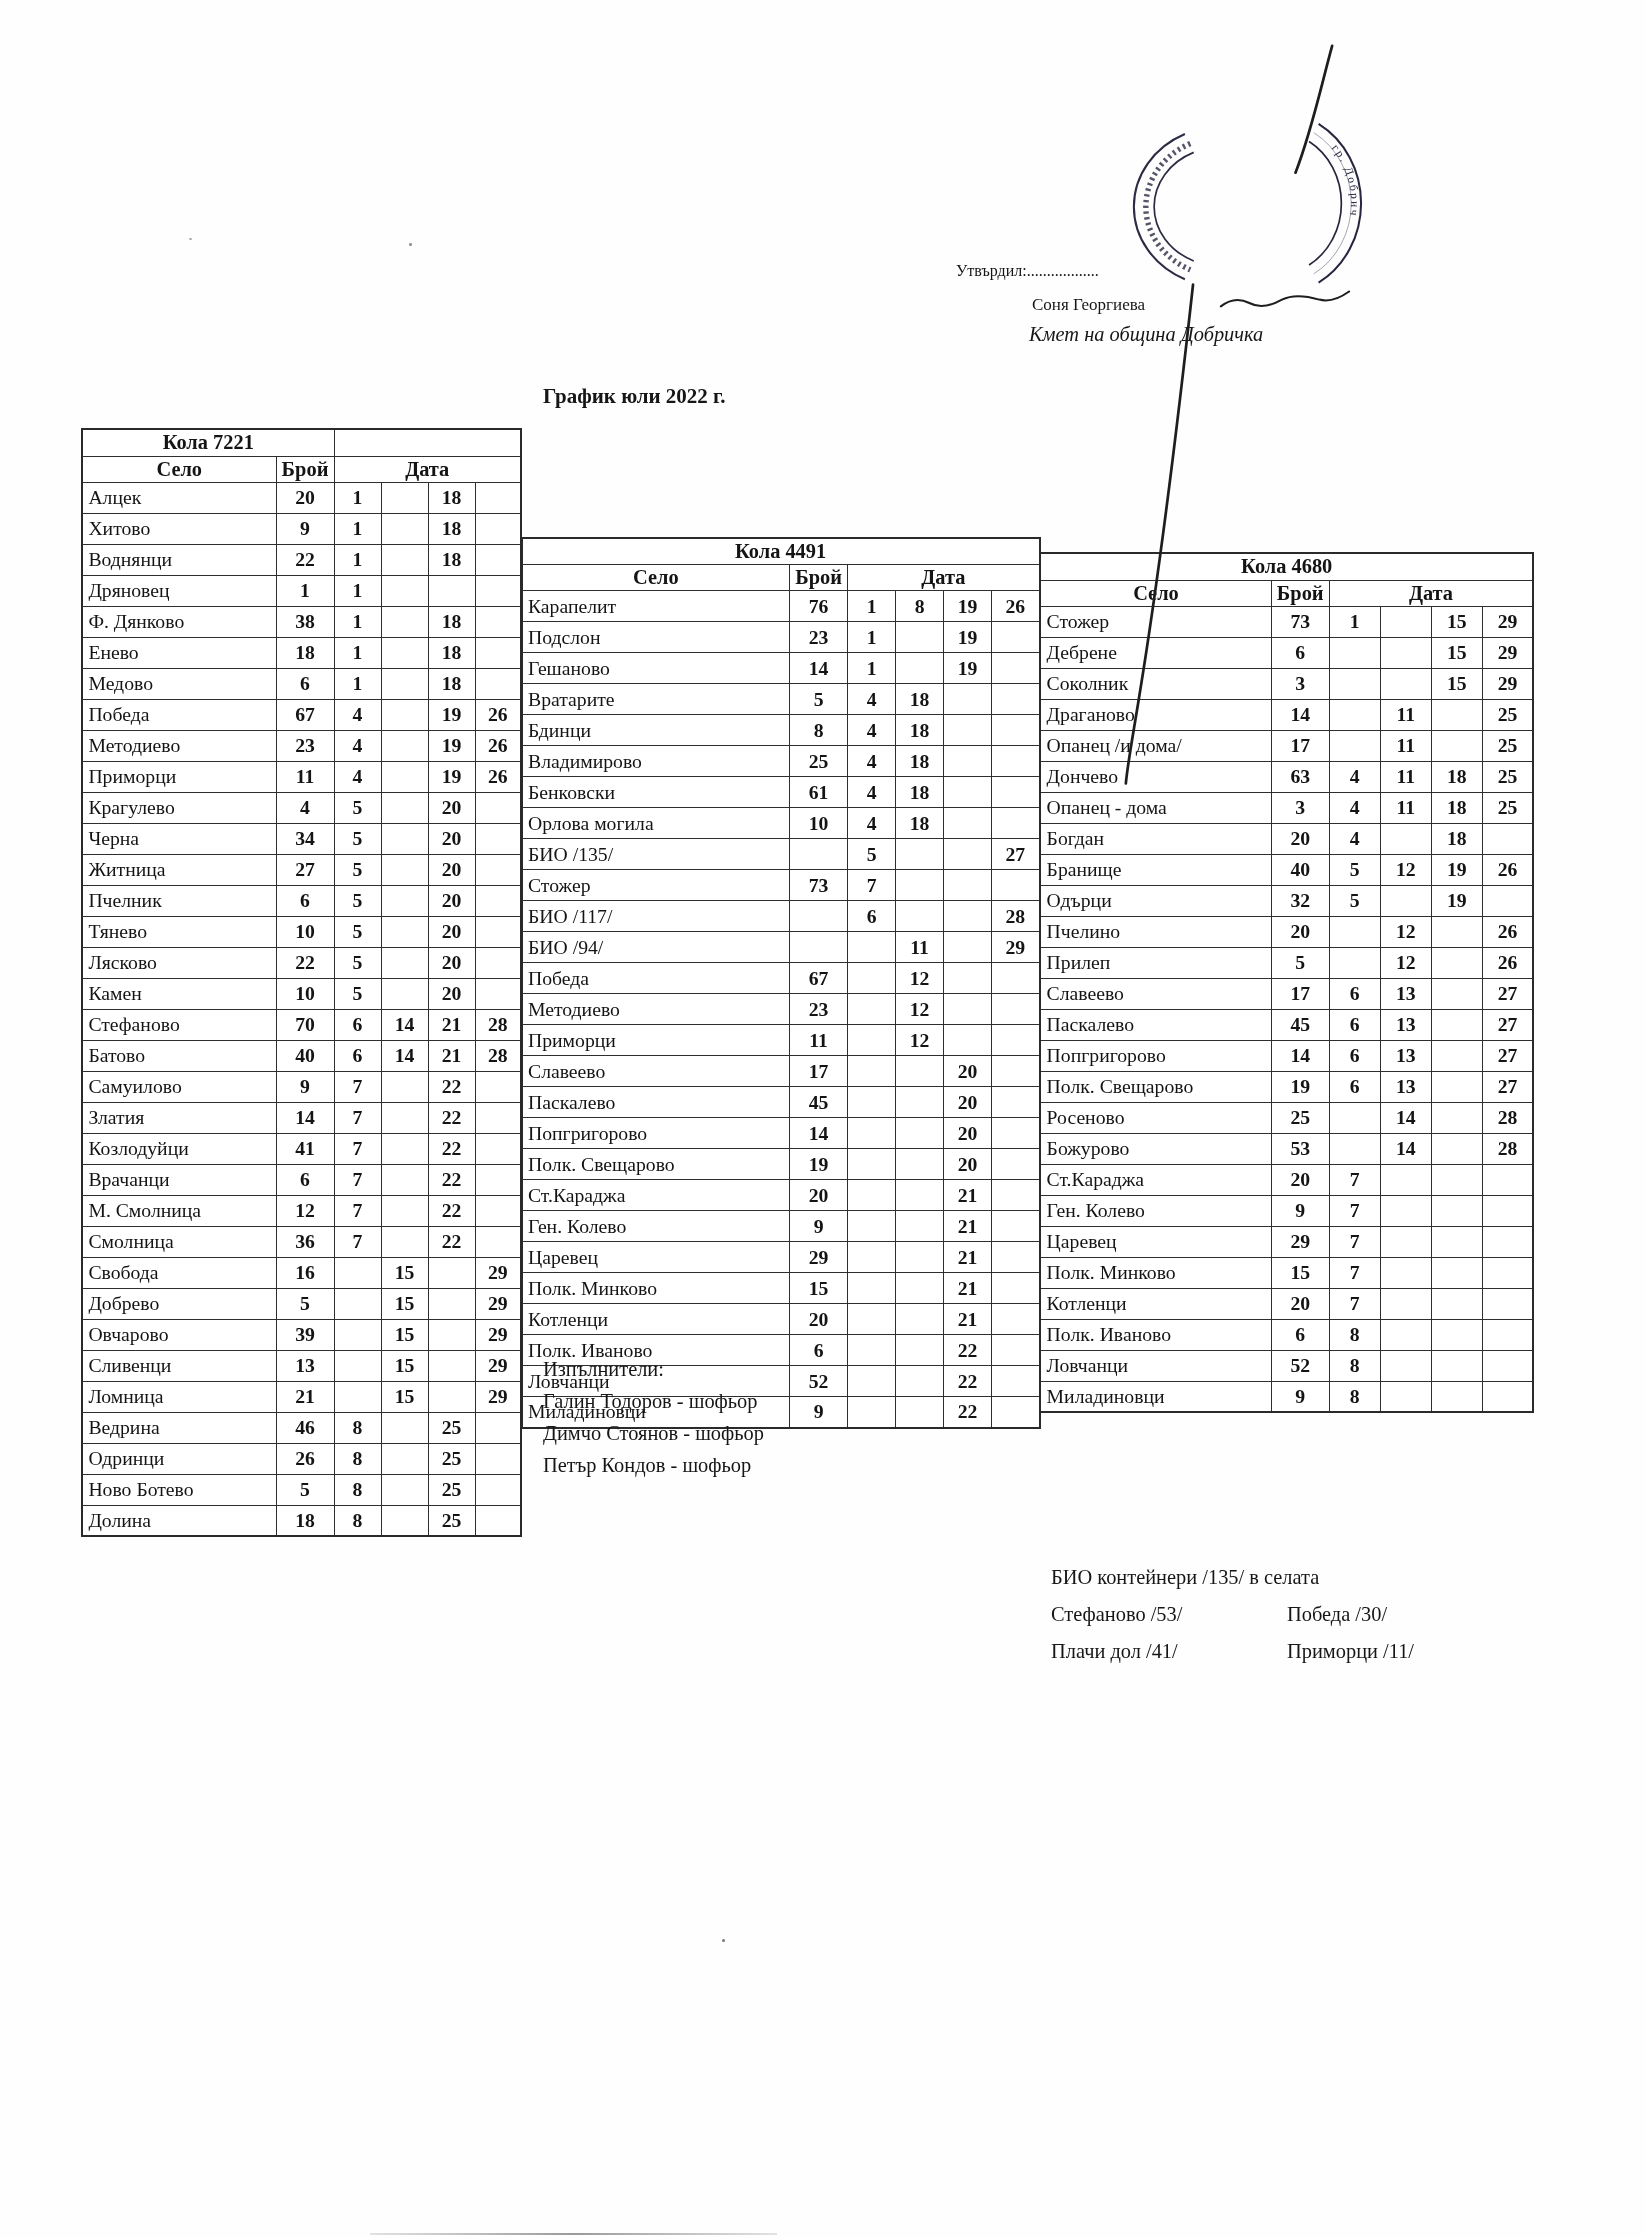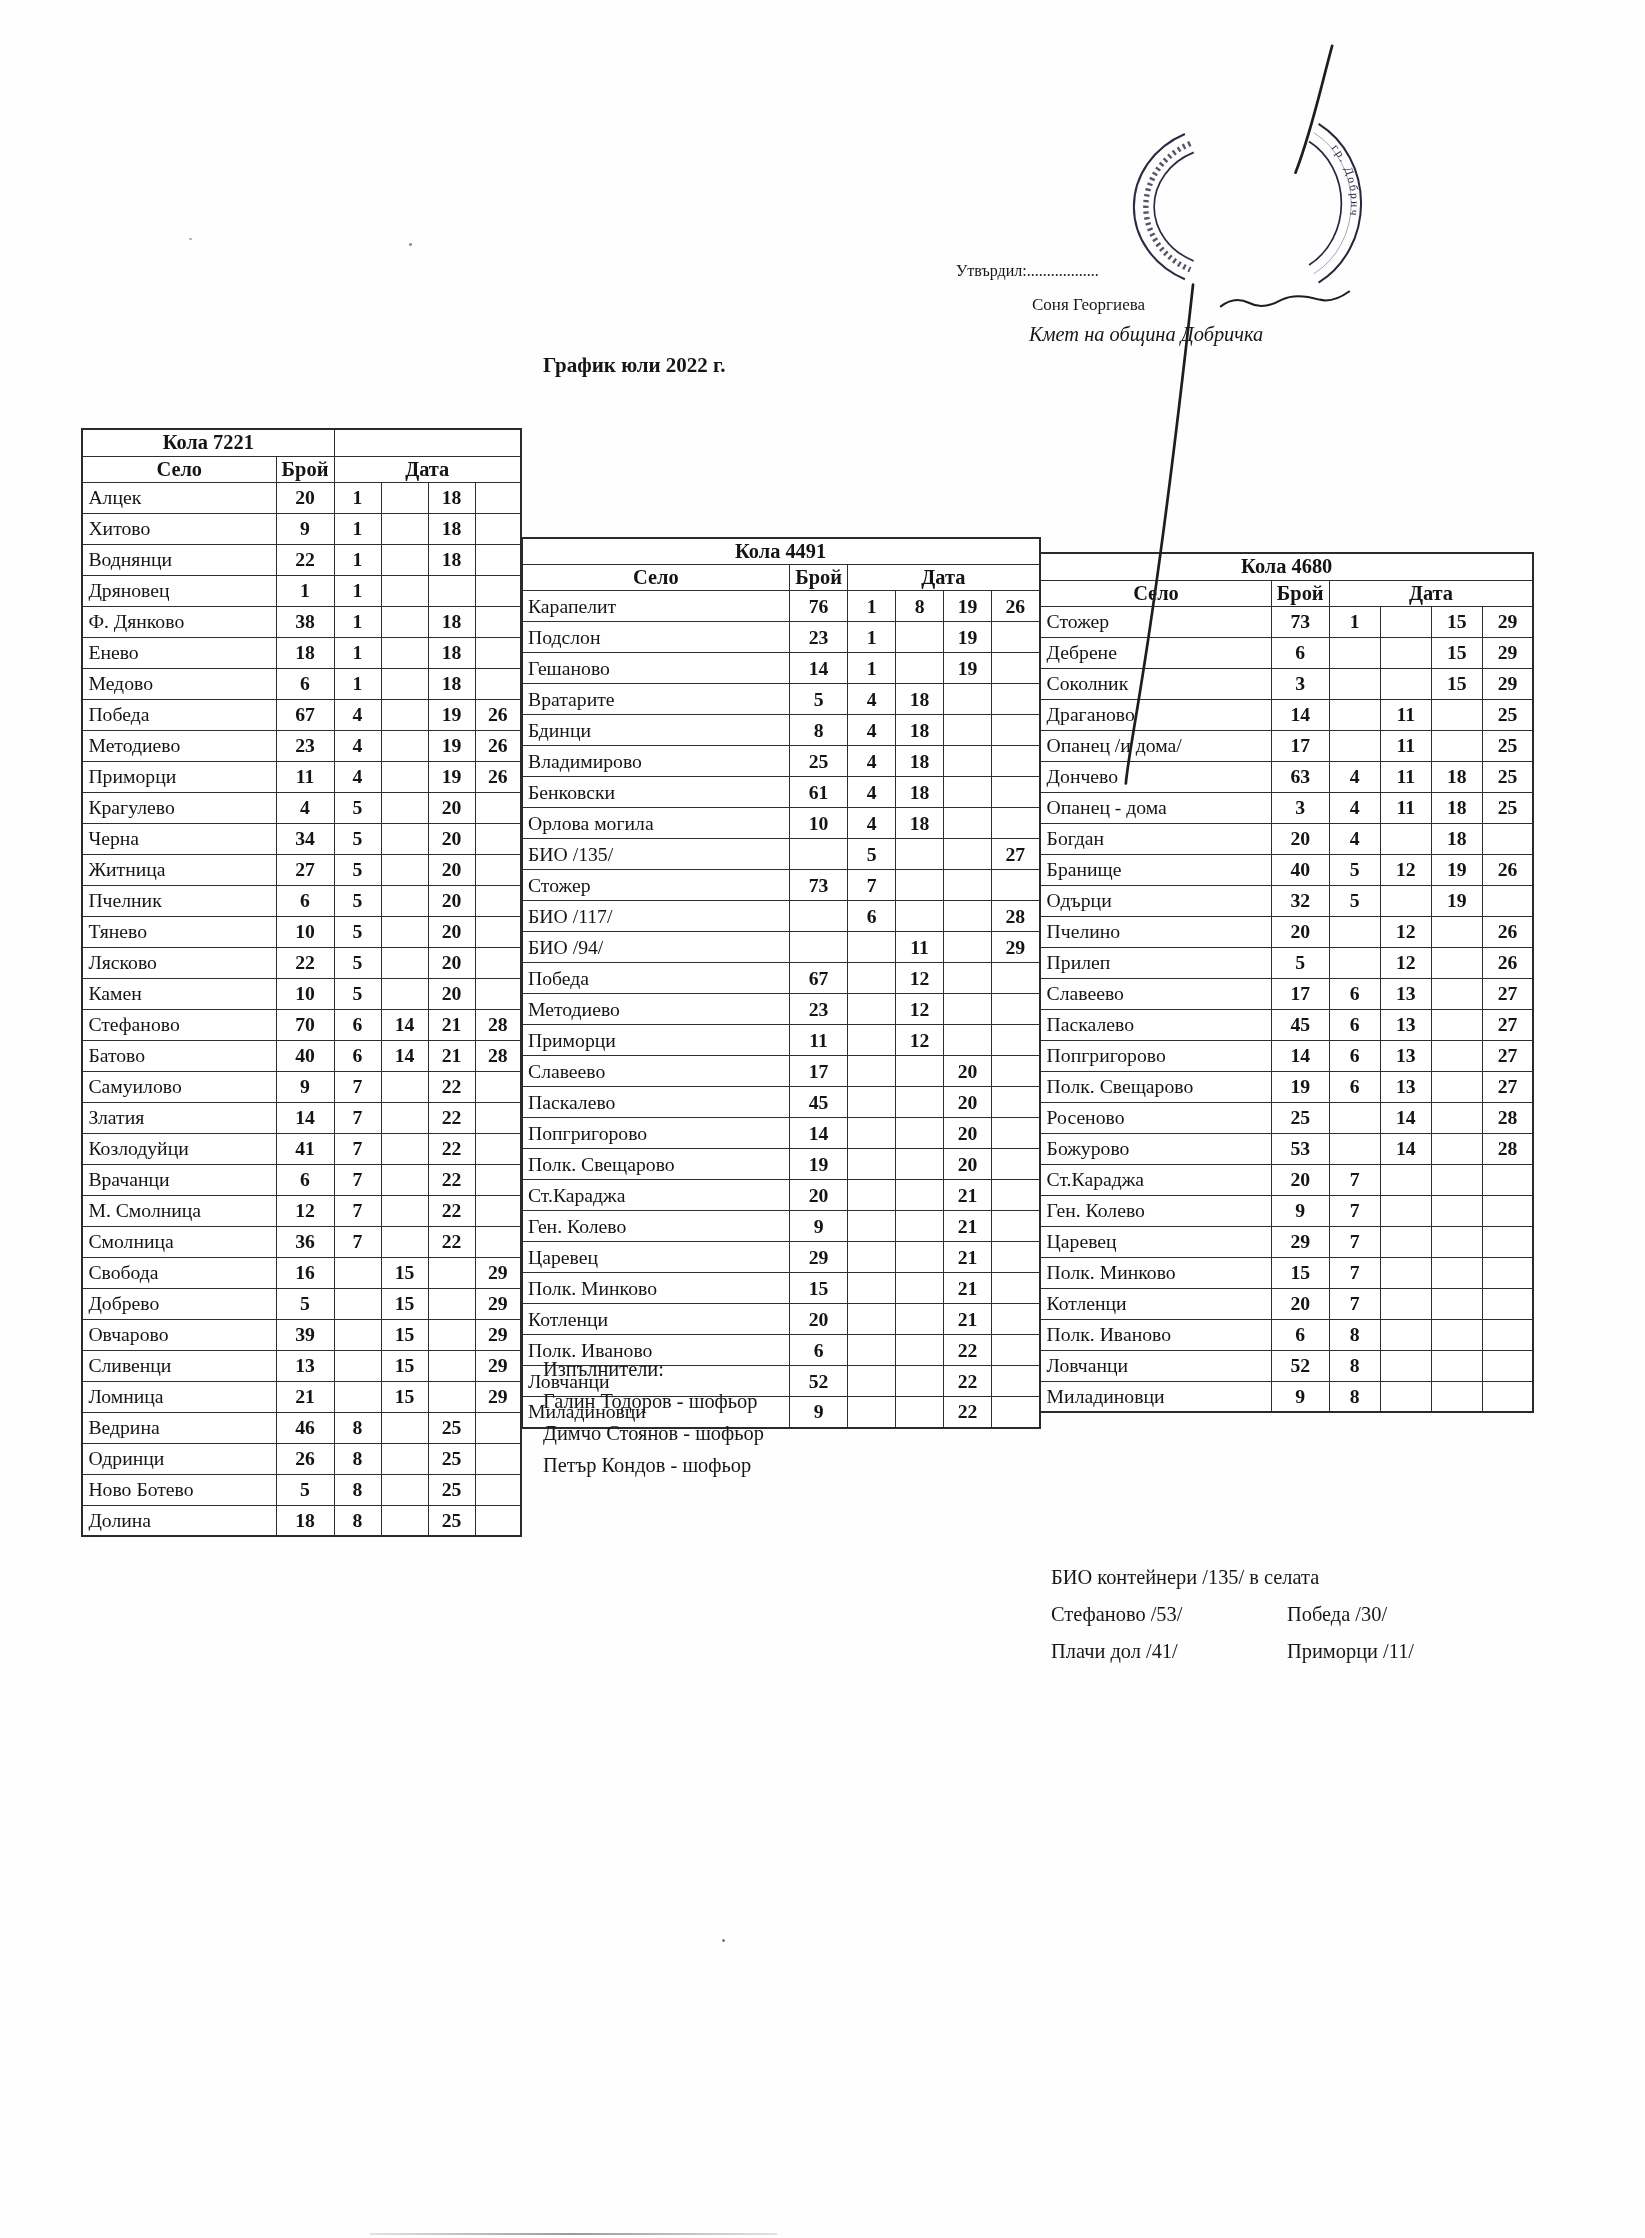--- a/index.html
+++ b/index.html
@@ -10,21 +10,21 @@
     background:#fefefe;
     overflow:hidden;
     font-family:"Liberation Serif", serif;
     color:#161616;
   }
   
   .appr-label { position:absolute; left:956px; top:262px; font-size:16px; }
   .appr-name  { position:absolute; left:1032px; top:295px; font-size:17px; }
   .appr-role  { position:absolute; left:1029px; top:323px; font-size:20.4px; font-style:italic; }
   
-  .doc-title { position:absolute; left:543px; top:353px; font-size:21px; font-weight:700; }
+  .doc-title { position:absolute; left:543px; top:384px; font-size:21px; font-weight:700; }
   
   .tables { position:absolute; left:81px; top:428px; display:flex; align-items:center; }
   table.sched { border-collapse:collapse; table-layout:fixed; border:2px solid #2a2a2a; background:#fff; }
   table.t1, table.t2 { margin-left:-1.4px; }
   .sched th, .sched td {
     border:1.4px solid #2e2e2e;
     font-family:"Liberation Serif", serif;
     font-size:19.7px; color:#141414;
     overflow:hidden; white-space:nowrap;
   }

